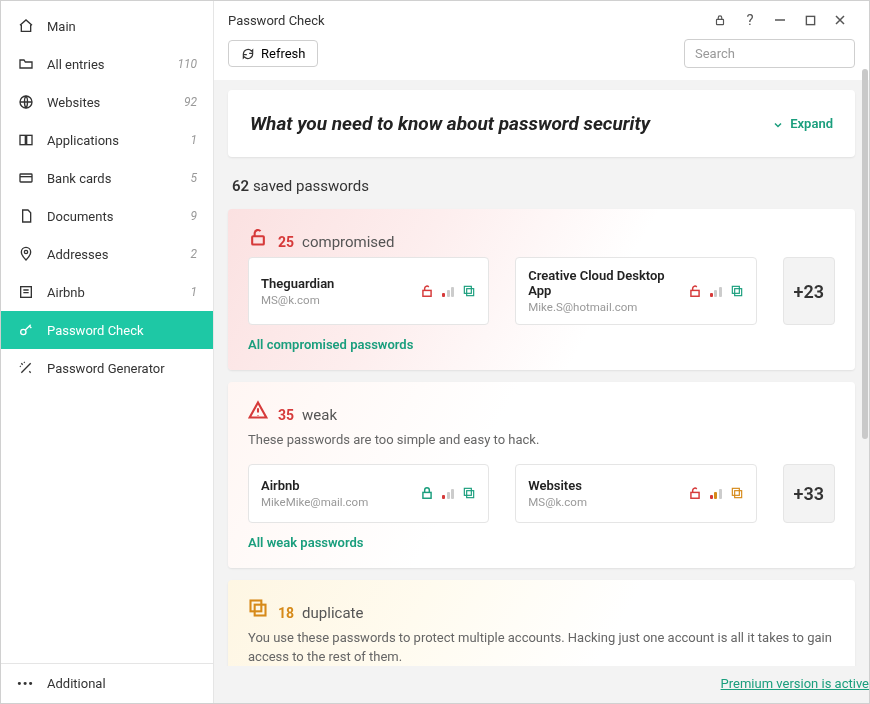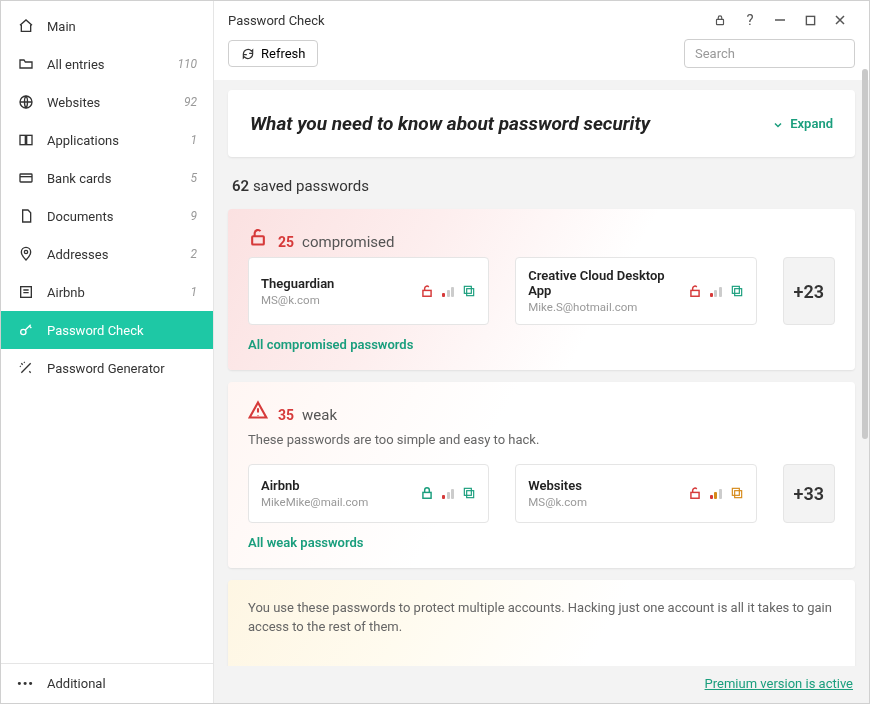--- a/index.html
+++ b/index.html
@@ -52,21 +52,21 @@
 .entries { display: flex; gap: 26px; margin-bottom: 12px; }
 .entry { flex: 1; background: #fff; border: 1px solid #e5e5e5; border-radius: 4px; padding: 10px 12px; display: flex; align-items: center; }
 .entry-info { flex: 1; min-width: 0; }
 .entry-name { font-size: 13px; font-weight: 600; color: #222; }
 .entry-sub { font-size: 11.5px; color: #999; margin-top: 2px; }
 .entry-icons { display: flex; align-items: center; gap: 8px; }
 .more-badge { background: #f3f3f3; border-radius: 4px; padding: 18px 10px; font-size: 18px; font-weight: 600; color: #333; display: flex; align-items: center; border: 1px solid #e5e5e5; }
 
 .panel-link { color: #1a9e7d; font-size: 13px; font-weight: 600; cursor: pointer; }
 
-.footer { display: flex; padding: 10px 16px 12px 16px; background: #f3f3f3; }
+.footer { display: flex; padding: 10px 0 12px 16px; background: #f3f3f3; }
 .footer a { margin-left: auto; color: #1a9e7d; text-decoration: underline; font-size: 13px; cursor: pointer; }
 
 .scrollbar-mock { position: absolute; right: 1px; top: 68px; width: 6px; height: 370px; background: #c9c9c9; border-radius: 3px; }
 
 svg { display: block; }
 .sig { display: flex; align-items: flex-end; gap: 1.5px; height: 12px; }
 .sig span { width: 3px; background: #ccc; border-radius: 1px; }
 .sig .b1 { height: 4px; } .sig .b2 { height: 7px; } .sig .b3 { height: 10px; }
 .sig.red .b1 { background: #d63a3a; }
 .sig.or .b1 { background: #d63a3a; } .sig.or .b2{ background:#d68a1a;}
@@ -366,20 +366,30 @@
                 </svg>
               </span>
           </div>
         </div>
         <div class="more-badge">+33</div>
       </div>
       <div class="panel-link">All weak passwords</div>
     </div>
 
     <div class="card panel panel-dup" style="margin-bottom:0;">
+      <div class="panel-head orange">
+        <span class="pico">
+            <svg width="20" height="20" viewBox="0 0 24 24" fill="none" stroke="#d68a1a" stroke-width="2.5">
+              <rect x="3" y="3" width="13" height="13"></rect>
+              <rect x="8" y="8" width="13" height="13"></rect>
+            </svg>
+          </span>
+        <span class="big">18</span>
+        <span class="lbl">duplicate</span>
+      </div>
       <div class="panel-desc">You use these passwords to protect multiple accounts. Hacking just one account is all it takes to gain access to the rest of them.</div>
     </div>
 
   </div>
 
   <div class="footer">
     <a>Premium version is active</a>
   </div>
 
   <div class="scrollbar-mock"></div>

